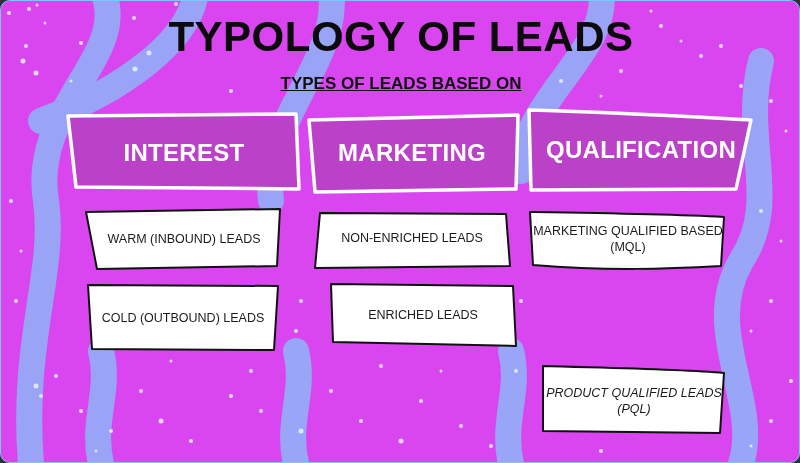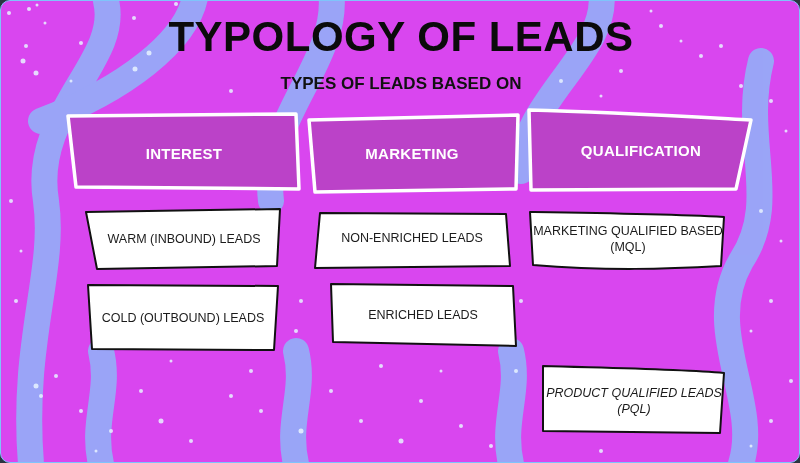--- a/index.html
+++ b/index.html
@@ -19,32 +19,33 @@
     #bg-svg { position: absolute; left: 0; top: 0; width: 800px; height: 463px; }
     .title {
       position: absolute; left: 0; width: 800px; top: 12px;
       text-align: center; font-weight: bold; font-size: 42px;
       color: #0b0b0b; letter-spacing: 0.5px;
     }
     .subtitle {
       position: absolute; left: 0; width: 800px; top: 73px;
       text-align: center; font-weight: bold; font-size: 17px;
       color: #111;
+      text-decoration: underline;
     }
     .shape {
       position: absolute;
     }
     .shape svg { position: absolute; left: 0; top: 0; overflow: visible; }
     .shape .label {
       position: absolute; left: 0; top: 0; width: 100%; height: 100%;
       display: flex; align-items: center; justify-content: center;
       text-align: center;
     }
     .header .label {
-      color: #ffffff; font-weight: bold; font-size: 15px; letter-spacing: 0.3px;
+      color: #ffffff; font-weight: bold; font-size: 24px; letter-spacing: 0.3px;
     }
     .card .label {
       color: #1b1b1b; font-size: 12.5px; line-height: 16px; padding: 0 6px; box-sizing: border-box;
     }
   </style>
 </head>
 <body>
 
 <div id="canvas">
   <svg id="bg-svg" viewBox="0 0 800 463">

